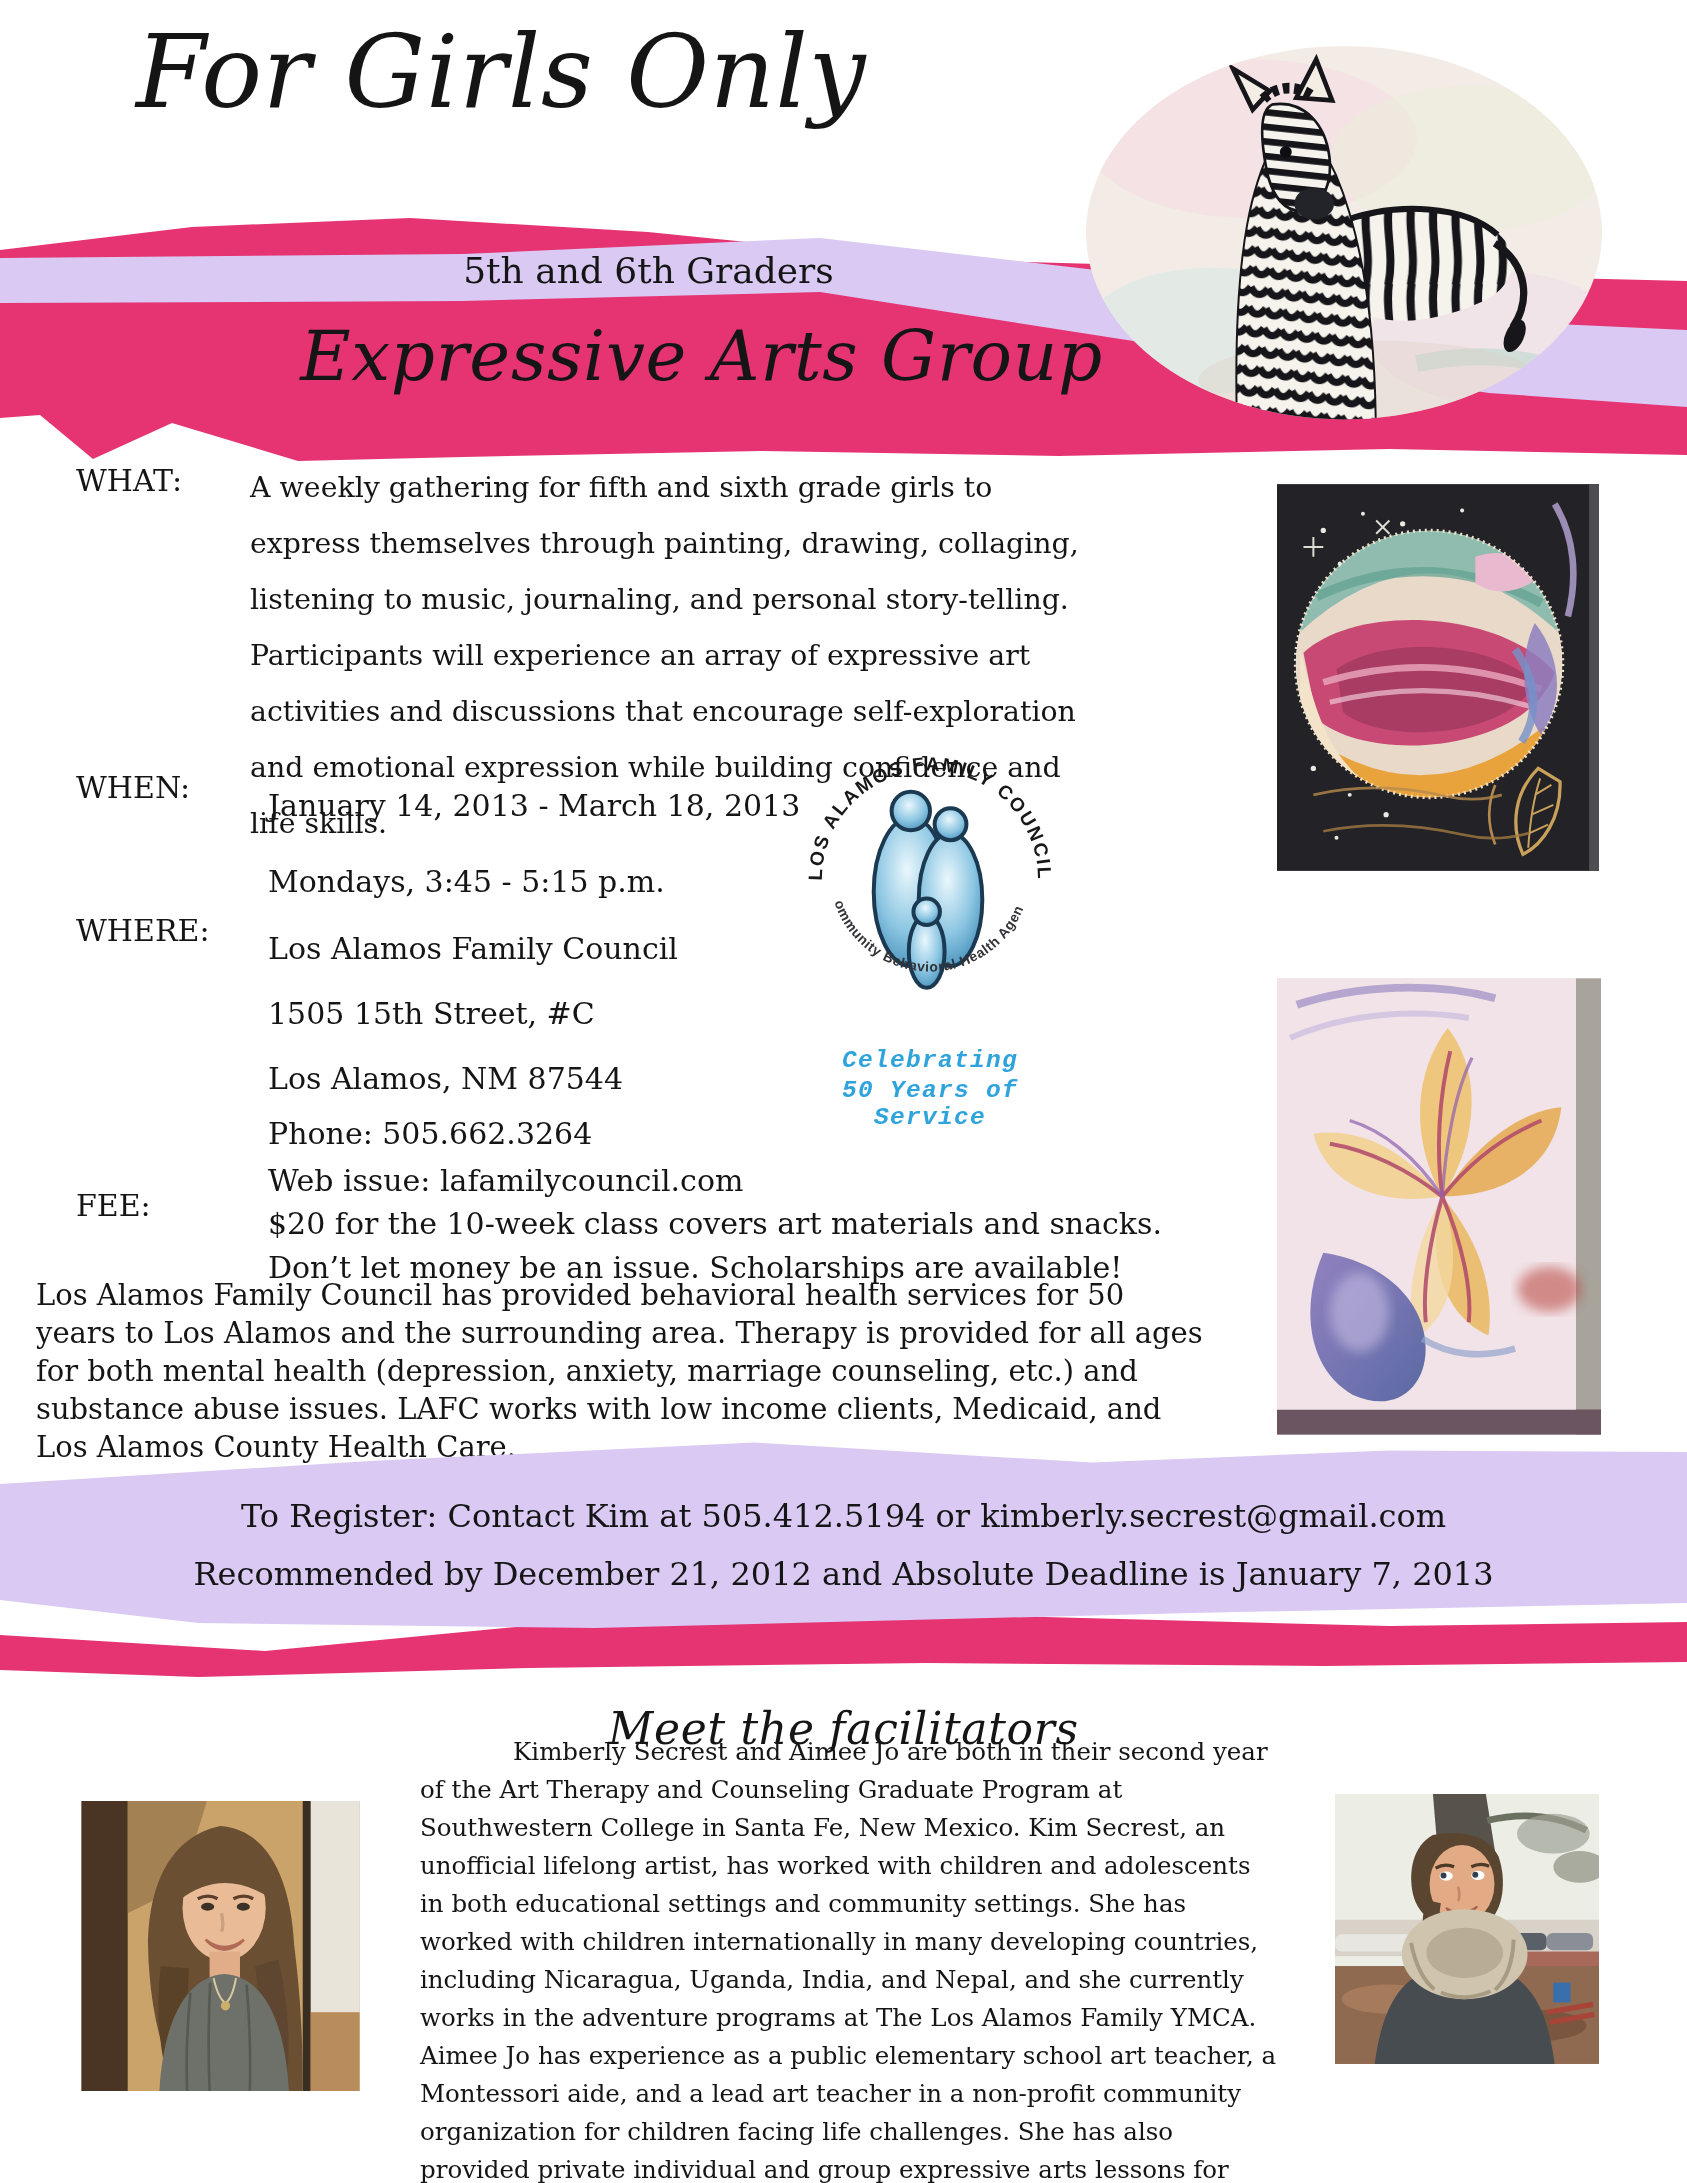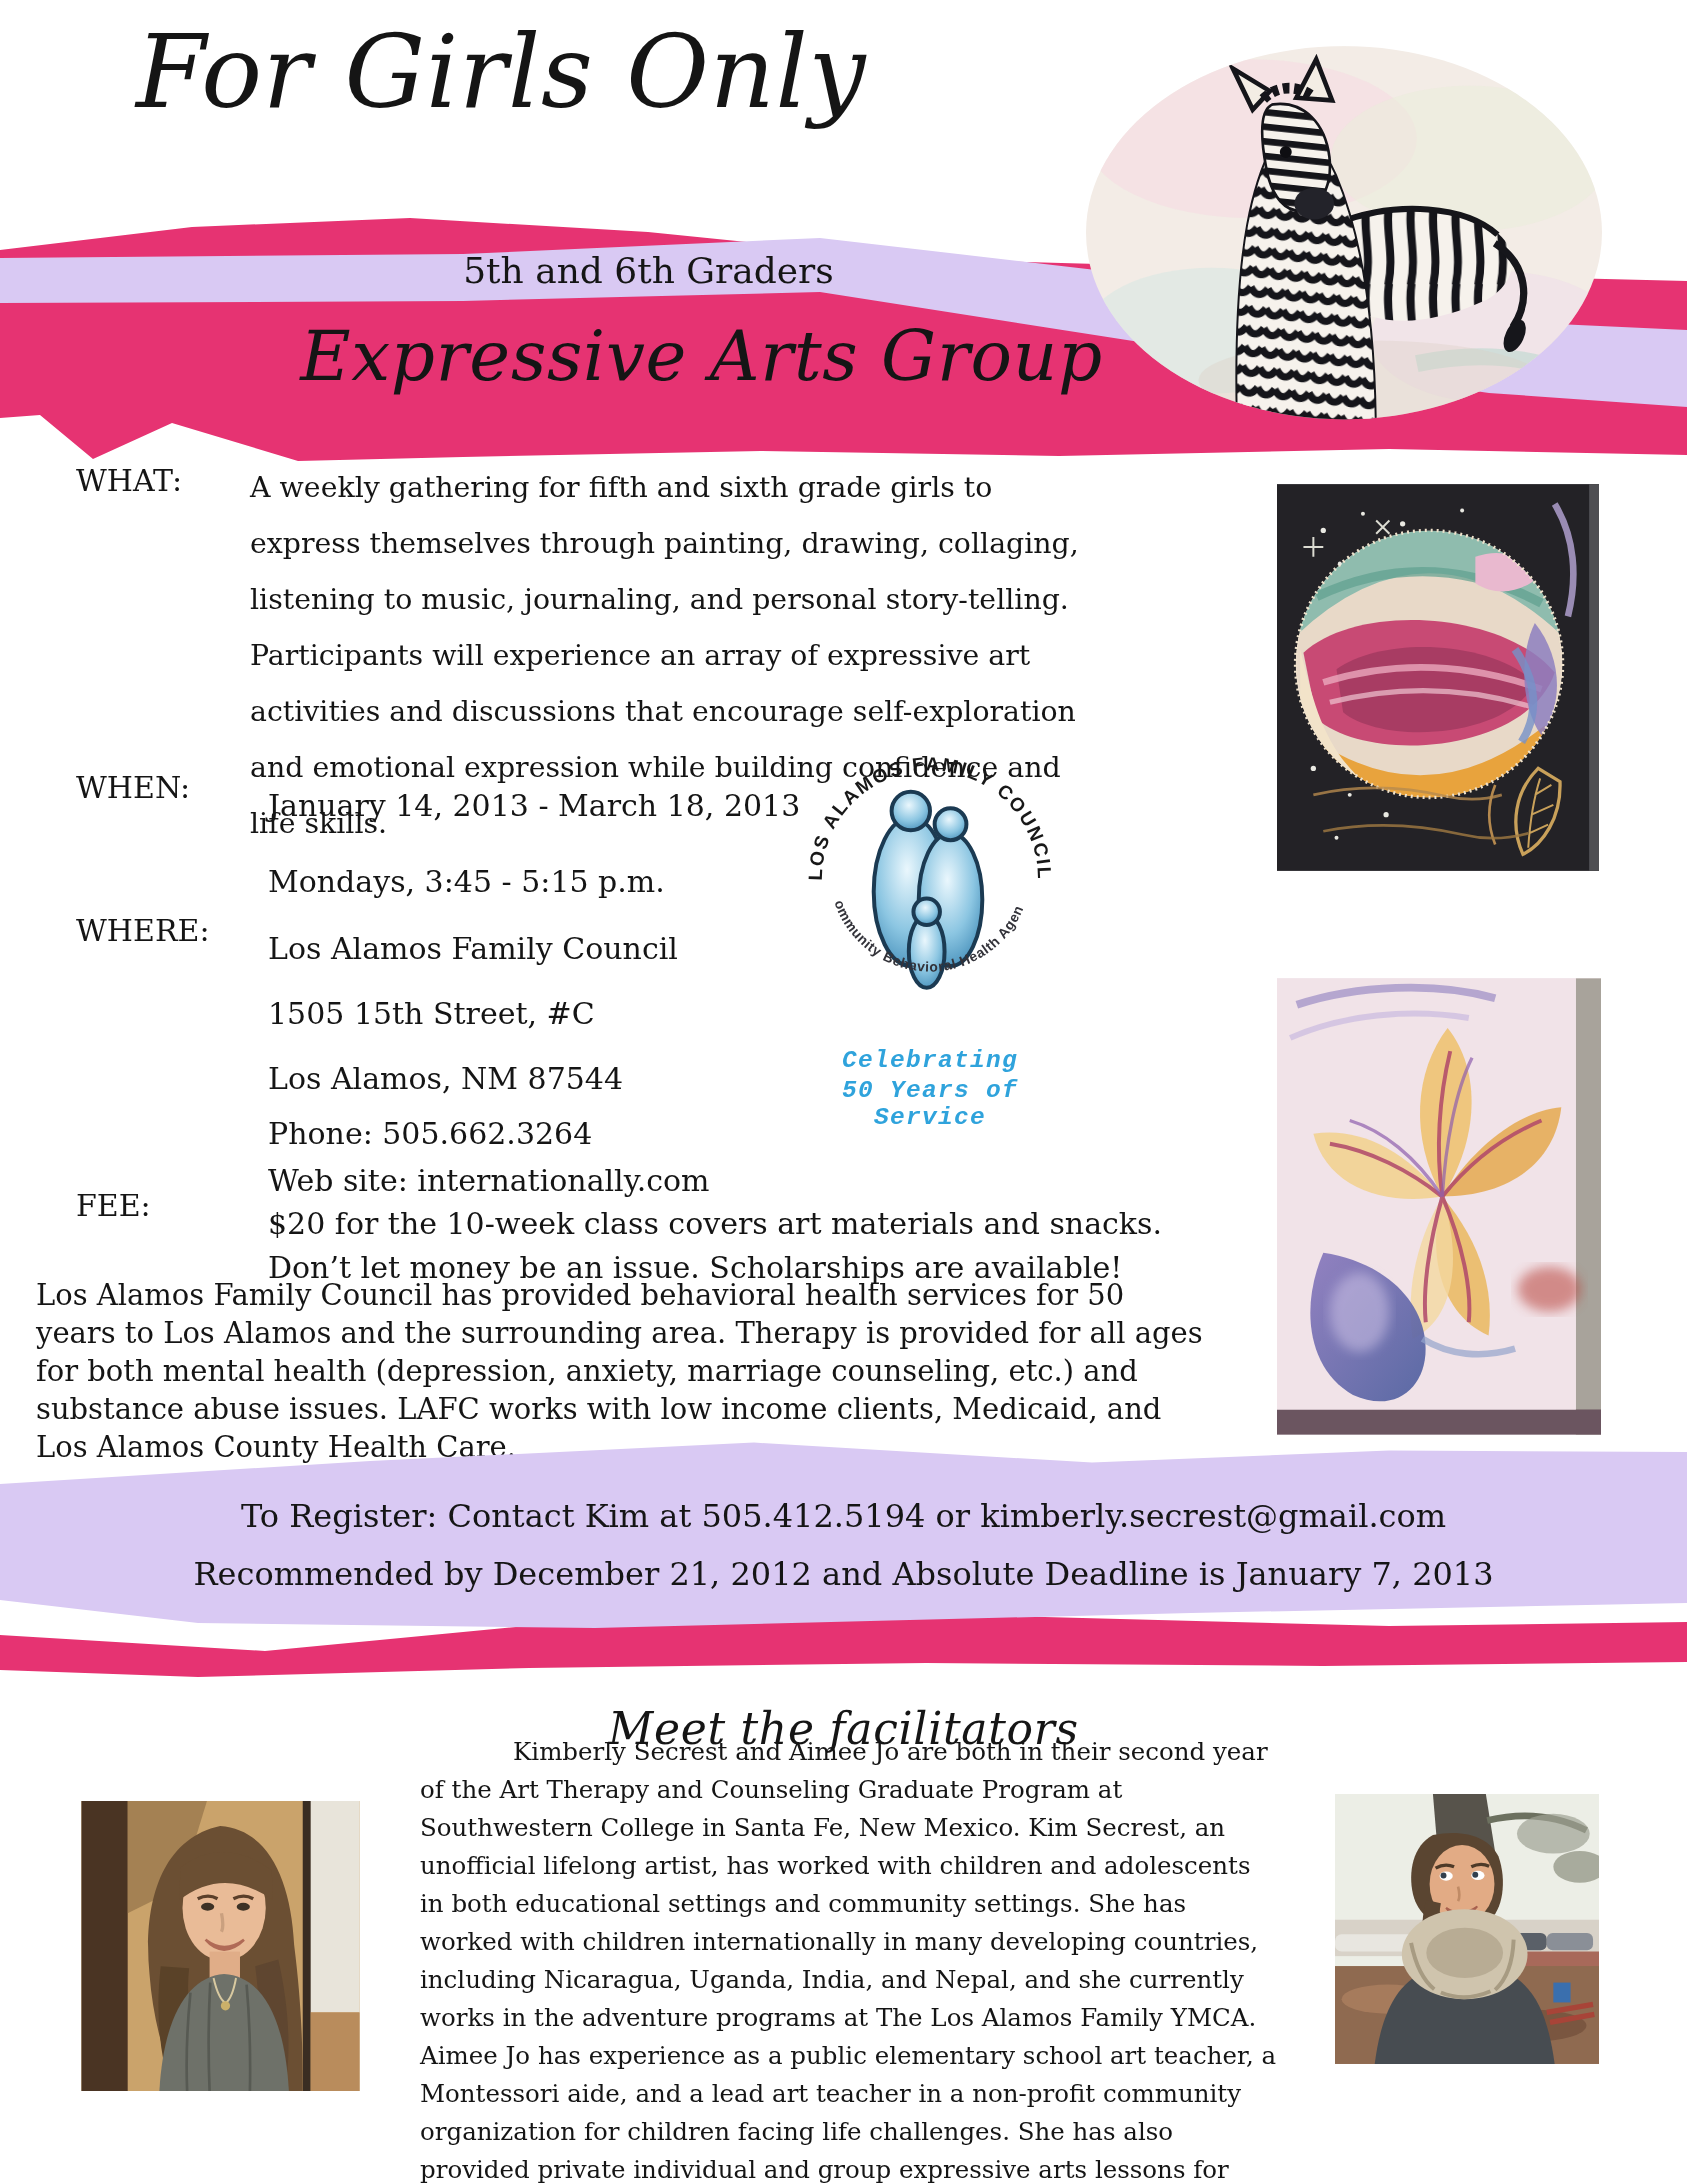--- a/index.html
+++ b/index.html
@@ -104,21 +104,21 @@
 
 <div class="abs label" style="top:770px">WHEN:</div>
 <div class="abs val" style="top:770px">January 14, 2013 - March 18, 2013</div>
 <div class="abs val" style="top:846px">Mondays, 3:45 - 5:15 p.m.</div>
 
 <div class="abs label" style="top:913px">WHERE:</div>
 <div class="abs val" style="top:913px">Los Alamos Family Council</div>
 <div class="abs val" style="top:978px">1505 15th Street, #C</div>
 <div class="abs val" style="top:1043px">Los Alamos, NM  87544</div>
 <div class="abs val" style="top:1098px">Phone:  505.662.3264</div>
-<div class="abs val" style="top:1145px">Web site:  internationally.com</div>
+<div class="abs val" style="top:1145px">Web issue:  lafamilycouncil.com</div>
 
 <div class="abs label" style="top:1188px">FEE:</div>
 <div class="abs val" style="top:1188px">$20 for the 10-week class covers art materials and snacks.</div>
 <div class="abs val" style="top:1232px">Don’t let money be an issue.  Scholarships are available!</div>
 
 <div class="abs about-text">Los Alamos Family Council has provided behavioral health services for 50 years to Los Alamos and the surrounding area.  Therapy is provided for all ages for both mental health (depression, anxiety, marriage counseling, etc.) and substance abuse issues.  LAFC works with low income clients, Medicaid, and Los Alamos County Health Care.</div>
 
 <div class="abs logo-box">
   <svg width="298" height="298" viewBox="0 0 450 450">
     <defs>

